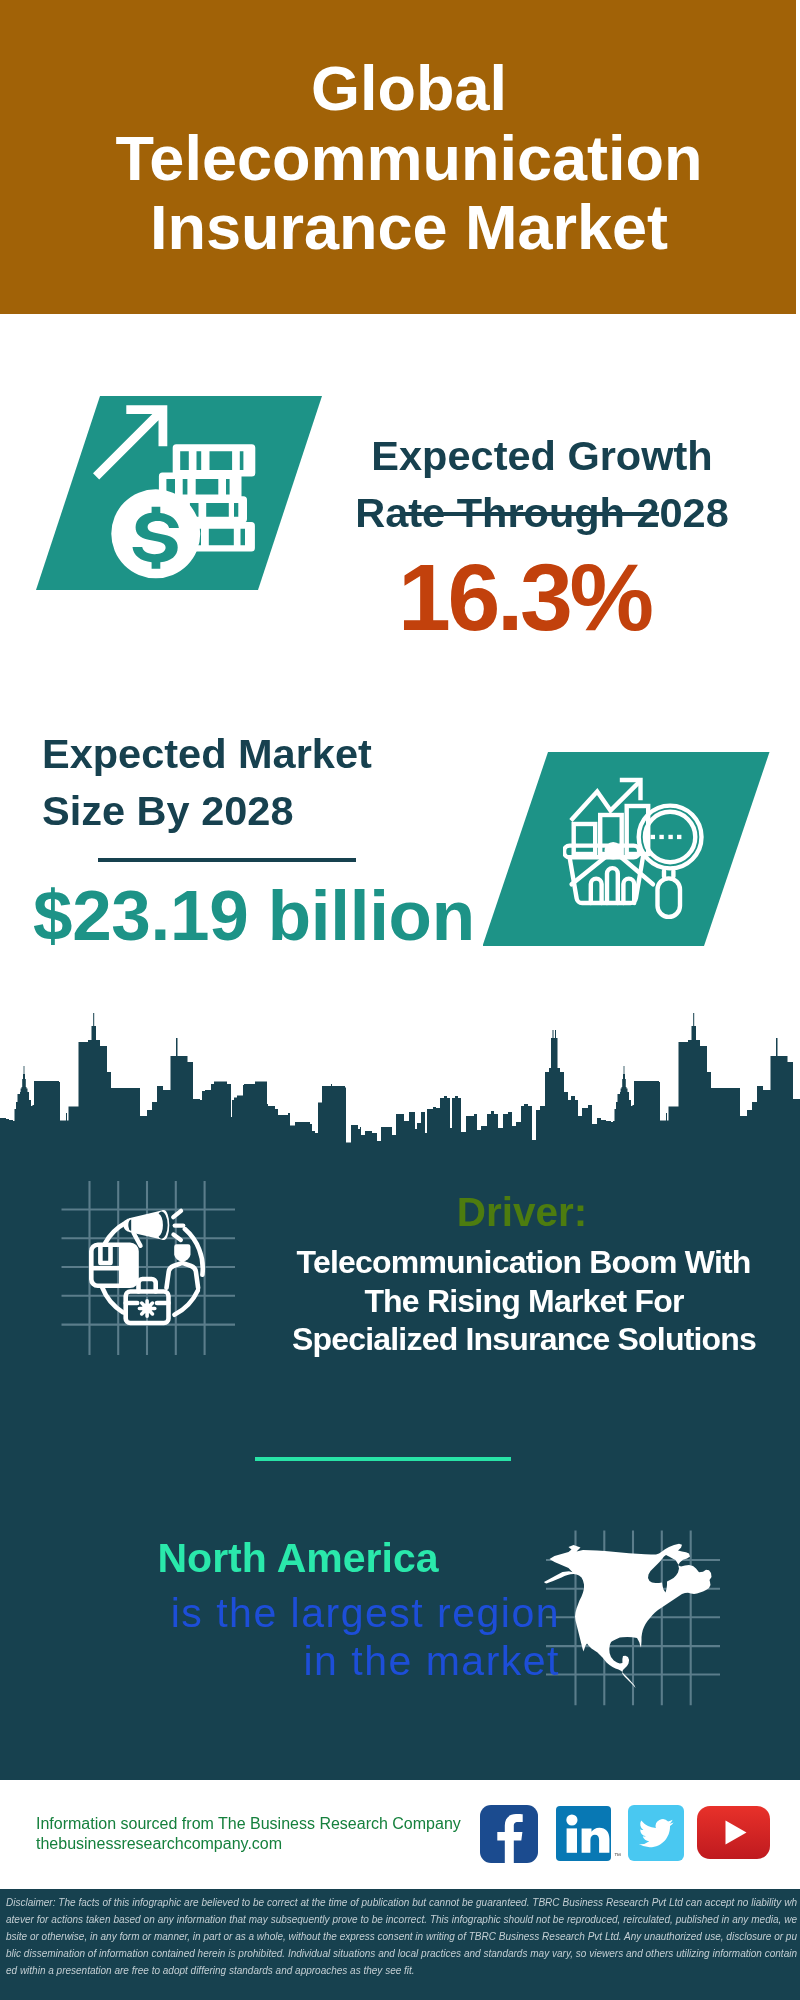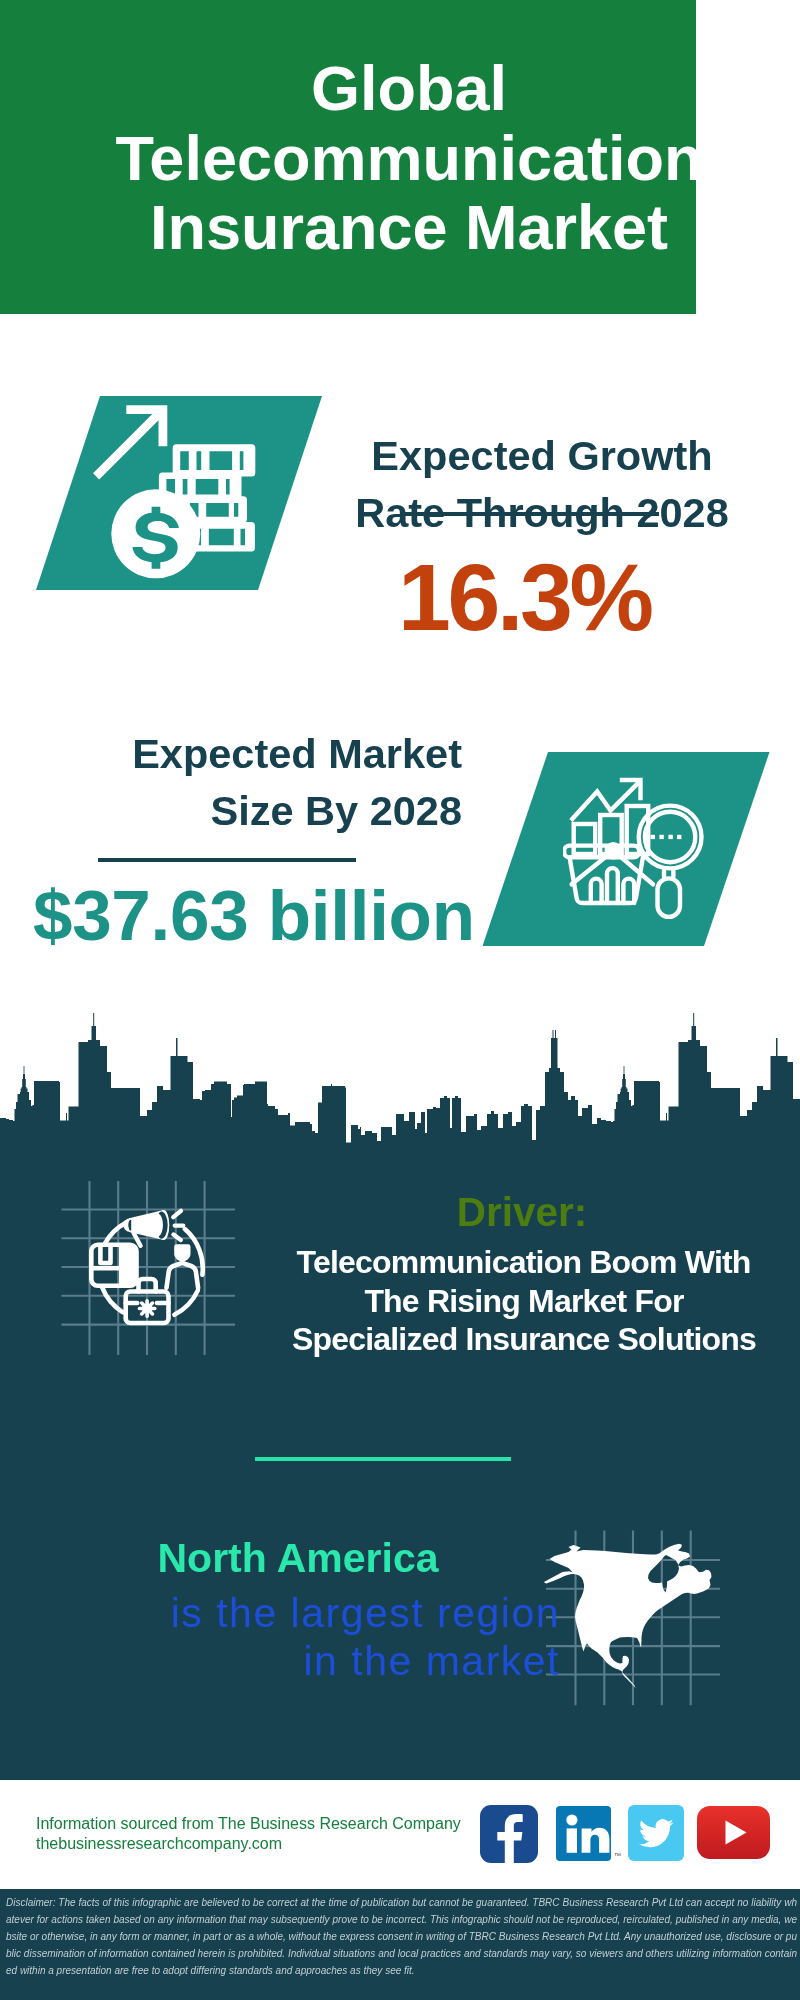--- a/index.html
+++ b/index.html
@@ -1,42 +1,42 @@
 <!DOCTYPE html>
 <html><head>
 <meta charset="utf-8">
 <style>
   * { margin:0; padding:0; box-sizing:border-box; }
   html,body { width:800px; height:2000px; }
   body { font-family:"Liberation Sans", sans-serif; background:#ffffff; overflow:hidden; }
   .page { position:absolute; left:0; top:0; width:800px; height:2000px; background:#fff; overflow:hidden; }
 
   
-  .header { position:absolute; left:0; top:0; width:696px; height:314px; background:#15803d; }
+  .header { position:absolute; left:0; top:0; width:796px; height:314px; background:#a16207; }
   .header-title { position:absolute; left:9px; top:54px; width:800px; text-align:center;
     color:#ffffff; font-size:63px; font-weight:bold; line-height:69.5px; white-space:pre-line; }
 
   
   .para { position:absolute; background:#1d9387; }
   .para1 { left:36px; top:396px; width:286px; height:194px;
            clip-path:polygon(64px 0, 286px 0, 222px 194px, 0 194px); }
   .para2 { left:482.5px; top:752px; width:287px; height:194px;
            clip-path:polygon(65.5px 0, 287px 0, 221.5px 194px, 0 194px); }
   .icon { position:absolute; }
 
   
   .stat1-title { position:absolute; left:332px; top:380px; width:420px; text-align:center;
     color:#17414f; font-size:41.5px; font-weight:bold; line-height:56.5px; white-space:pre-line;margin-top:48px; }
   .rule1 { position:absolute; left:403px; top:512px; width:256px; height:4px; background:#17414f; }
   .stat1-value { position:absolute; left:316px; top:550px; width:420px; text-align:center;
     color:#c2410c; font-size:95px; font-weight:bold; line-height:95px; letter-spacing:-3.4px;
     text-indent:-3.4px; }
 
   
-  .stat2-title { position:absolute; left:42px; top:726px; width:420px; text-align:right;
+  .stat2-title { position:absolute; left:42px; top:726px; width:420px; text-align:left;
     color:#17414f; font-size:41.5px; font-weight:bold; line-height:56.5px; white-space:pre-line; }
   .rule2 { position:absolute; left:98px; top:858px; width:258px; height:4px; background:#17414f; }
   .stat2-value { position:absolute; left:29px; top:880px; width:450px; text-align:center;
     color:#1d9387; font-size:71px; font-weight:bold; line-height:71px; letter-spacing:-0.3px;
     text-indent:-0.3px; }
 
   
   .skywrap { position:absolute; left:0; top:1010px; width:800px; height:880px; }
   .skywrap svg { display:block; width:800px; height:880px; }
 
@@ -124,21 +124,21 @@
  <g fill="#ffffff">
    <rect x="87.6" y="57.8" width="4.4" height="4.3"></rect>
         <rect x="96.4" y="57.8" width="4.4" height="4.3"></rect>
    <rect x="105.4" y="57.8" width="4.4" height="4.3"></rect>
         <rect x="114.0" y="57.8" width="4.4" height="4.3"></rect>
  </g>
 </svg>
   <div class="stat2-title">Expected Market
 Size By 2028</div>
   <div class="rule2"></div>
-  <div class="stat2-value">$37.63 billion</div>
+  <div class="stat2-value">$23.19 billion</div>
 
   <div class="skywrap">
     <svg viewBox="0 0 800 880" xmlns="http://www.w3.org/2000/svg">
       <path d="M 0 143 L 0 108 L 6 108 L 6 109 L 9 109 L 9 110 L 13 110 L 13 111 L 14.5 111 L 14.5 99 L 16 99 L 16 92 L 17.5 92 L 17.5 84 L 20 84 L 20 82 L 20.6 82 L 20.6 78.5 L 21.5 78.5 L 21.5 77 L 22.2 77 L 22.2 69 L 23.0 69 L 23.0 64 L 23.6 64 L 23.6 56 L 24.4 56 L 24.4 64 L 25.0 64 L 25.0 69 L 25.8 69 L 25.8 77 L 26.5 77 L 26.5 78.5 L 27.5 78.5 L 27.5 82 L 29 82 L 29 90 L 31 90 L 31 96 L 32.5 96 L 32.5 95 L 34 95 L 34 71 L 59 71 L 59 72 L 60 72 L 60 110.5 L 66 110.5 L 66 103 L 67 103 L 67 110.5 L 68.5 110.5 L 68.5 96.5 L 78.5 96.5 L 78.5 32 L 88 32 L 88 30 L 91.5 30 L 91.5 16 L 93.2 16 L 93.2 3 L 94.2 3 L 94.2 16 L 96.0 16 L 96.0 30 L 100 30 L 100 36 L 107 36 L 107 62 L 111 62 L 111 78 L 140 78 L 140 106 L 147 106 L 147 100 L 152 100 L 152 92 L 157 92 L 157 76 L 163 76 L 163 80 L 170.5 80 L 170.5 46 L 176 46 L 176 28 L 177.5 28 L 177.5 46 L 187.5 46 L 187.5 52 L 193 52 L 193 89 L 200 89 L 200 90 L 202 90 L 202 81 L 205 81 L 205 80 L 211 80 L 211 74 L 214 74 L 214 71.5 L 227 71.5 L 227 74 L 231 74 L 231 107 L 232 107 L 232 90 L 234 90 L 234 87.5 L 237 87.5 L 237 85.5 L 243 85.5 L 243 75 L 244 75 L 244 74 L 255 74 L 255 71.5 L 267 71.5 L 267 94 L 268 94 L 268 96 L 275 96 L 275 99 L 278 99 L 278 105 L 288 105 L 288 103 L 290 103 L 290 115.5 L 295 115.5 L 295 112 L 310 112 L 310 114 L 312 114 L 312 121 L 315 121 L 315 123 L 318 123 L 318 92.5 L 322 92.5 L 322 76 L 331 76 L 331 74 L 332 74 L 332 76 L 345 76 L 345 77.5 L 346 77.5 L 346 132.5 L 351 132.5 L 351 115 L 358 115 L 358 119 L 360 119 L 360 117 L 361 117 L 361 125 L 365 125 L 365 121 L 372 121 L 372 123 L 377 123 L 377 131 L 381 131 L 381 117 L 392 117 L 392 125 L 396 125 L 396 104 L 404 104 L 404 111 L 409 111 L 409 102 L 415 102 L 415 119 L 417 119 L 417 113 L 421 113 L 421 102 L 425 102 L 425 123 L 427 123 L 427 99 L 433 99 L 433 97 L 436 97 L 436 98 L 440 98 L 440 88 L 444 88 L 444 86 L 447 86 L 447 88 L 450 88 L 450 118 L 452 118 L 452 88 L 455 88 L 455 86 L 458 86 L 458 88 L 461 88 L 461 122 L 466 122 L 466 106 L 474 106 L 474 104 L 477 104 L 477 120 L 481 120 L 481 116 L 487 116 L 487 104 L 491 104 L 491 101 L 494 101 L 494 104 L 498 104 L 498 118 L 503 118 L 503 104 L 508 104 L 508 102 L 512 102 L 512 116 L 516 116 L 516 112 L 521 112 L 521 96 L 524 96 L 524 94 L 528 94 L 528 96 L 532 96 L 532 130 L 536 130 L 536 100 L 540 100 L 540 96 L 545 96 L 545 62 L 549 62 L 549 58 L 551 58 L 551 28 L 552.5 28 L 552.5 20 L 553.5 20 L 553.5 28 L 555 28 L 555 20 L 556 20 L 556 28 L 557.5 28 L 557.5 58 L 560 58 L 560 62 L 564 62 L 564 82 L 568 82 L 568 90 L 571 90 L 571 86 L 575 86 L 575 90 L 578 90 L 578 106 L 582 106 L 582 98 L 588 98 L 588 95 L 592 95 L 592 114 L 597 114 L 597 108 L 601 108 L 601 110 L 606 110 L 606 111 L 611 111 L 611 112 L 613 112 L 613 111 L 614.5 111 L 614.5 99 L 616 99 L 616 92 L 617.5 92 L 617.5 84 L 620 84 L 620 82 L 620.6 82 L 620.6 78.5 L 621.5 78.5 L 621.5 77 L 622.2 77 L 622.2 69 L 623.0 69 L 623.0 64 L 623.6 64 L 623.6 56 L 624.4 56 L 624.4 64 L 625.0 64 L 625.0 69 L 625.8 69 L 625.8 77 L 626.5 77 L 626.5 78.5 L 627.5 78.5 L 627.5 82 L 629 82 L 629 90 L 631 90 L 631 96 L 632.5 96 L 632.5 95 L 634 95 L 634 71 L 659 71 L 659 72 L 660 72 L 660 110.5 L 666 110.5 L 666 103 L 667 103 L 667 110.5 L 668.5 110.5 L 668.5 96.5 L 678.5 96.5 L 678.5 32 L 688 32 L 688 30 L 691.5 30 L 691.5 16 L 693.2 16 L 693.2 3 L 694.2 3 L 694.2 16 L 696.0 16 L 696.0 30 L 700 30 L 700 36 L 707 36 L 707 62 L 711 62 L 711 78 L 740 78 L 740 106 L 747 106 L 747 100 L 752 100 L 752 92 L 757 92 L 757 76 L 763 76 L 763 80 L 770.5 80 L 770.5 46 L 776 46 L 776 28 L 777.5 28 L 777.5 46 L 787.5 46 L 787.5 52 L 793 52 L 793 89 L 800 89 L 800 143 Z" fill="#17414f"></path>
       <rect x="0" y="143" width="800" height="737" fill="#17414f"></rect>
     </svg>
   </div>
 
   <svg class="icon" style="left:58px; top:1176px;" width="182" height="184" viewBox="0 0 182 184">
  <g stroke="#5b7d8b" stroke-width="2.1" fill="none">

